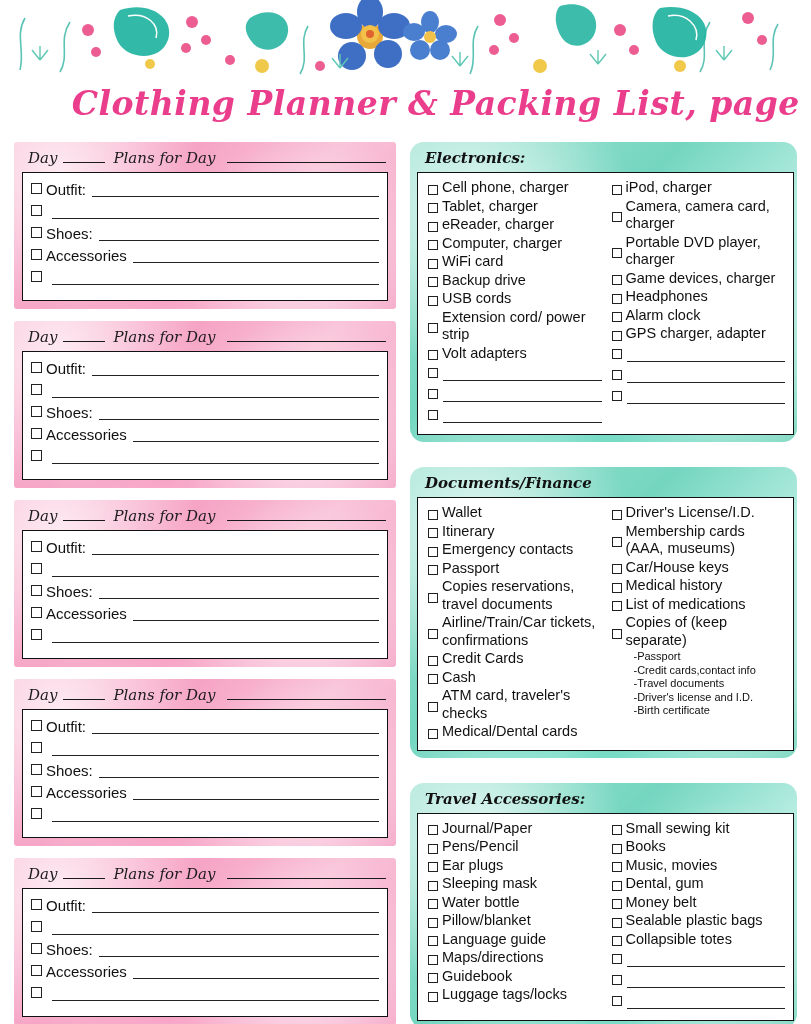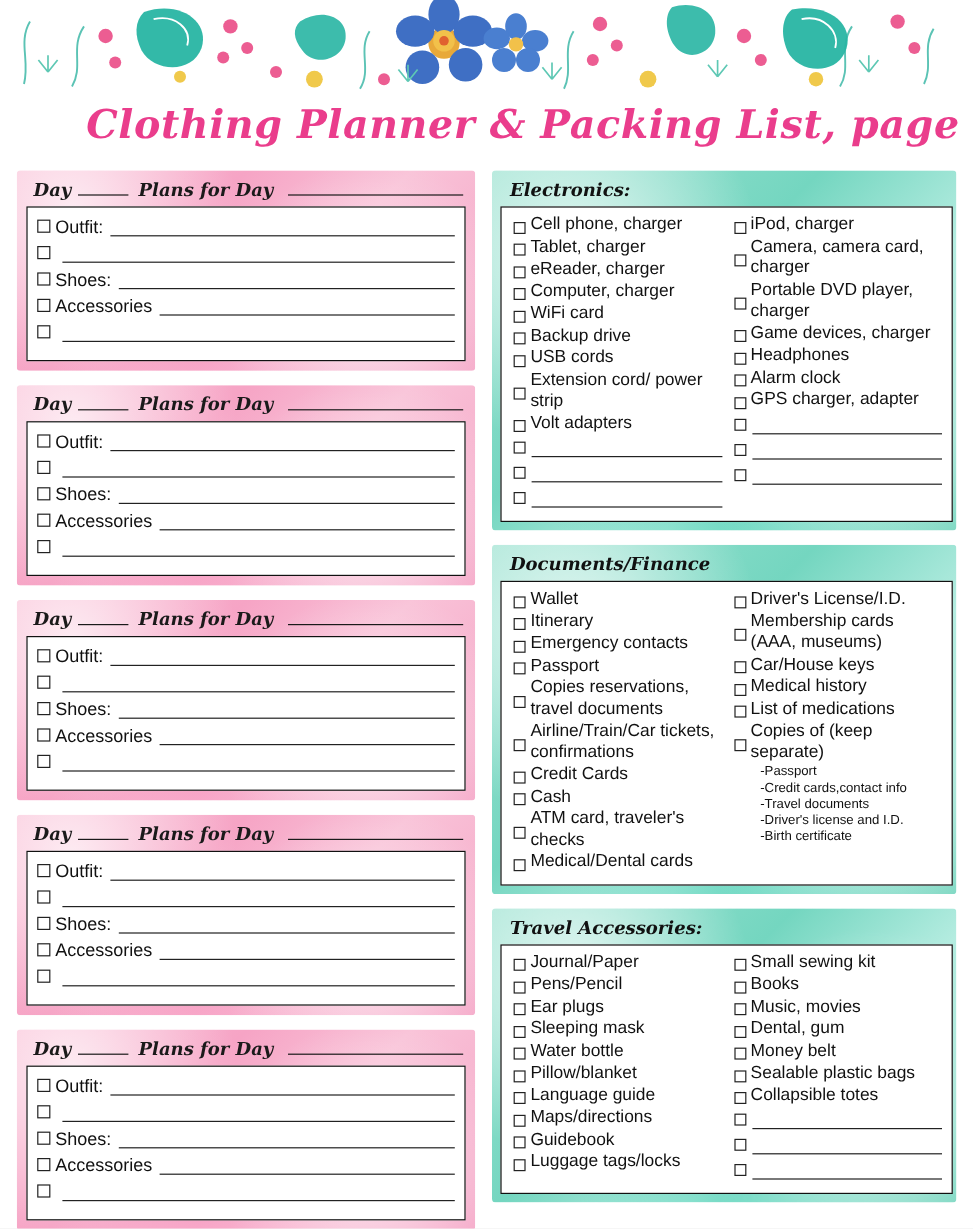--- a/index.html
+++ b/index.html
@@ -68,21 +68,21 @@
       radial-gradient(circle at 12% 20%, rgba(255,255,255,0.75) 0%, rgba(255,255,255,0) 38%),
       radial-gradient(circle at 78% 72%, rgba(255,255,255,0.6) 0%, rgba(255,255,255,0) 40%),
       radial-gradient(circle at 40% 90%, rgba(247,160,196,0.9) 0%, rgba(247,160,196,0) 45%),
       linear-gradient(135deg, #f9b9d2 0%, #f6a4c5 35%, #f9c3d8 60%, #f4a0c3 100%);
     border-radius: 3px;
   }
   .day-head {
     display: flex;
     align-items: baseline;
     font-family: "DejaVu Serif", serif;
-    font-weight: bold;
+    font-weight: normal;
     font-style: italic;
     font-size: 15px;
     color: #1a1a1a;
     padding: 1px 2px 5px 6px;
   }
   .day-head .lbl { margin-right: 4px; }
   .day-head .blank-sm {
     display: inline-block;
     width: 42px;
     border-bottom: 1.5px solid #1a1a1a;
@@ -124,28 +124,28 @@
   }
   .rline {
     flex: 1;
     border-bottom: 1.2px solid #222;
     height: 13px;
   }
 
   
   .teal-card {
     position: relative;
-    margin-bottom: 12px;
+    margin-bottom: 25px;
     padding: 5px 3px 7px 7px;
     background:
       radial-gradient(circle at 18% 25%, rgba(255,255,255,0.8) 0%, rgba(255,255,255,0) 40%),
       radial-gradient(circle at 82% 68%, rgba(255,255,255,0.55) 0%, rgba(255,255,255,0) 42%),
       radial-gradient(circle at 55% 95%, rgba(100,214,190,0.85) 0%, rgba(100,214,190,0) 45%),
       linear-gradient(135deg, #9fe3d2 0%, #74d6c0 40%, #b4ece0 65%, #6ed3bb 100%);
-    border-radius: 3px;
+    border-radius: 14px;
   }
   .teal-title {
     font-family: "DejaVu Serif", serif;
     font-weight: bold;
     font-style: italic;
     font-size: 15px;
     color: #111;
     padding: 2px 2px 5px 8px;
   }
   .teal-body {

